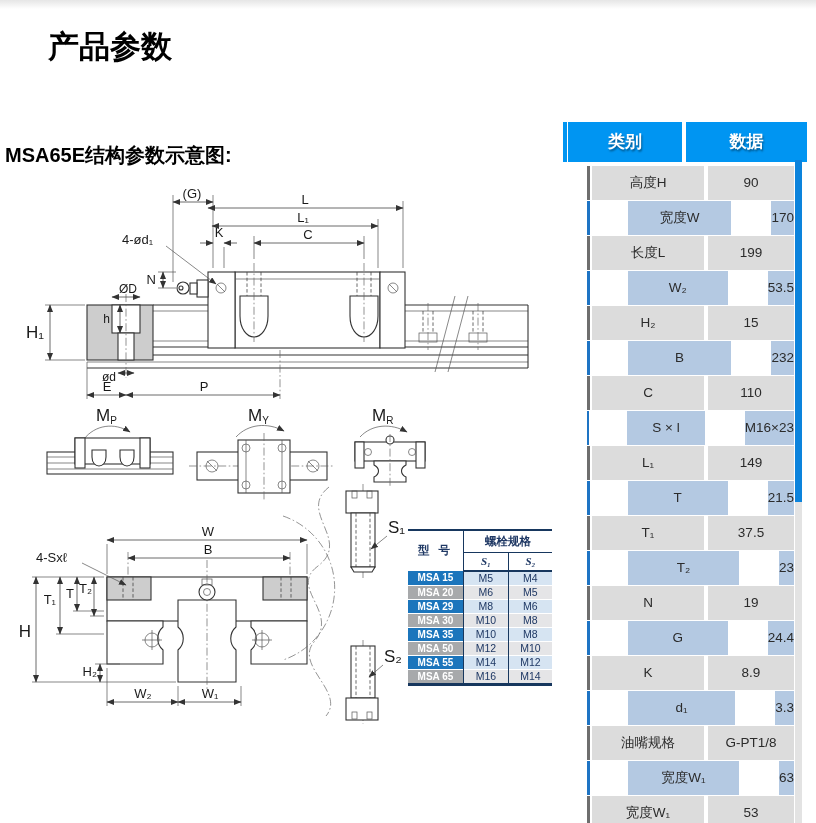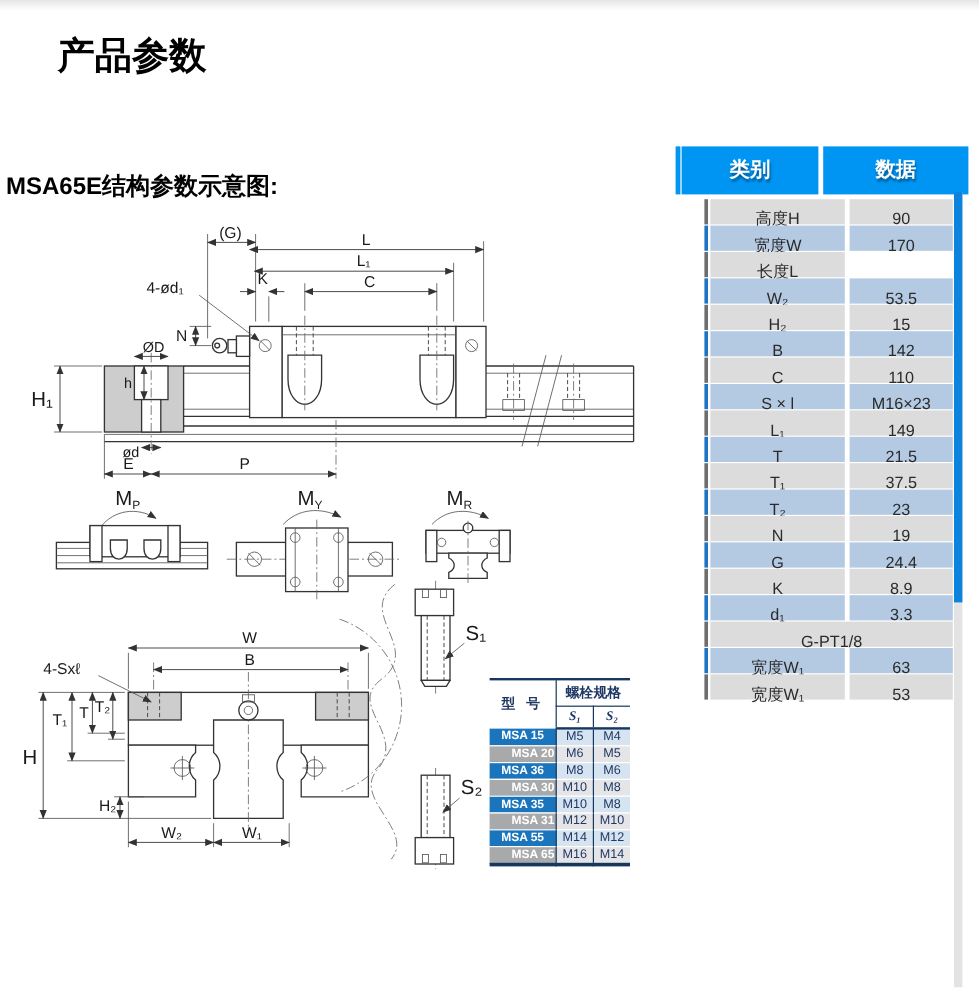--- a/index.html
+++ b/index.html
@@ -22,54 +22,54 @@
   .cdot{stroke:#666;stroke-width:.7;fill:none;stroke-dasharray:8 2.5 1.6 2.5;}
   .fillg{fill:#cdcdcd;stroke:#333;stroke-width:1.1;}
   .fillw{fill:#ffffff;stroke:#333;stroke-width:1.1;}
   .lbl{font-size:13px;fill:#1a1a1a;}
   .lbl-s{font-size:12px;fill:#1a1a1a;}
   .lbl-m{font-size:17px;fill:#1a1a1a;}
   .mid{text-anchor:middle;}
   .end{text-anchor:end;}
 
   
-  .bolt-table-wrap{position:absolute;left:408px;top:565px;width:117px;}
+  .bolt-table-wrap{position:absolute;left:408px;top:529px;width:144px;}
   table.bolt{border-collapse:collapse;width:100%;background:#fff;text-align:center;
     color:#1f3864;font-size:10.5px;
     border-top:2px solid #17375e;border-bottom:3px solid #17375e;}
   table.bolt th{font-weight:bold;padding:0;}
   .bt-model-h{width:55px;border-right:1.5px solid #17375e;font-size:11.5px;letter-spacing:3px;}
   .bt-spec-h{border-bottom:1px solid #17375e;font-size:11.5px;height:21px;}
   .bt-sub{height:18px;font-family:"Liberation Serif","DejaVu Serif",serif;font-style:italic;font-size:11px;}
   .bt-sub .s1h{border-right:1px solid #17375e;}
   table.bolt thead tr.hdr2 th{border-bottom:2px solid #17375e;}
   table.bolt td{height:13px;padding:0 1px;border-top:1px solid #fff;}
   td.bt-model{font-weight:bold;color:#fff;font-size:10px;}
   td.bt-val{border-left:1px solid #17375e;}
   tr.bt-blue td.bt-model{background:var(--model-blue);}
-  tr.bt-gray td.bt-model{background:var(--model-gray);text-align:right;}
+  tr.bt-gray td.bt-model{background:var(--model-gray);}
   tr.bt-blue td.bt-val{background:var(--val-blue);}
   tr.bt-gray td.bt-val{background:var(--val-gray);}
 
   
   .spec-table{position:absolute;left:563px;top:122px;width:244px;}
   .spec-header{display:flex;height:40px;margin-bottom:4px;}
   .spec-header .accent{width:4px;background:var(--header-blue);margin-right:1px;}
   .spec-header .hcell{background:var(--header-blue);color:#fff;font-size:17px;font-weight:bold;
     line-height:40px;text-align:center;text-shadow:1px 2px 2px rgba(0,0,0,.4);}
   .spec-header .h1{width:114px;margin-right:4px;}
   .spec-header .h2{flex:1;}
-  .spec-row{display:flex;height:21px;margin-bottom:1px;padding-right:13px;padding-left:24px;}
+  .spec-row{display:flex;height:34px;margin-bottom:1px;padding-right:13px;padding-left:24px;}
   .spec-row .accent{width:3px;margin-right:2px;}
   .spec-row .cell{line-height:33px;text-align:center;font-size:13.5px;color:#2b2b2b;}
   .spec-row .cell-label{width:112px;margin-right:4px;}
   .spec-row .cell-value{flex:1;}
   .spec-row.t-gray .cell{background:var(--row-gray);}
   .spec-row.t-gray .accent{background:#6e6e6e;}
-  .spec-row.t-blue .cell{background:var(--row-blue);}
+  .spec-row.t-blue .cell{background:var(--row-blue);margin-left:36px;}
   .spec-row.t-blue .accent{background:#1e74c4;}
 
   .scroll-track{position:absolute;left:795px;top:160px;width:7px;height:663px;background:#e3e3e3;}
   .scroll-thumb{position:absolute;left:0;top:0;width:7px;height:342px;background:var(--scroll-blue);}
 </style>
 </head>
 <body>
 
 <div class="top-fade"></div>
 <div class="page-title">产品参数</div>
@@ -322,39 +322,39 @@
     <td class="bt-val bt-s2">M4</td>
   </tr>
 
   <tr class="bt-gray">
     <td class="bt-model">MSA 20</td>
     <td class="bt-val bt-s1">M6</td>
     <td class="bt-val bt-s2">M5</td>
   </tr>
 
   <tr class="bt-blue">
-    <td class="bt-model">MSA 36</td>
+    <td class="bt-model">MSA 29</td>
     <td class="bt-val bt-s1">M8</td>
     <td class="bt-val bt-s2">M6</td>
   </tr>
 
   <tr class="bt-gray">
     <td class="bt-model">MSA 30</td>
     <td class="bt-val bt-s1">M10</td>
     <td class="bt-val bt-s2">M8</td>
   </tr>
 
   <tr class="bt-blue">
     <td class="bt-model">MSA 35</td>
     <td class="bt-val bt-s1">M10</td>
     <td class="bt-val bt-s2">M8</td>
   </tr>
 
   <tr class="bt-gray">
-    <td class="bt-model">MSA 31</td>
+    <td class="bt-model">MSA 50</td>
     <td class="bt-val bt-s1">M12</td>
     <td class="bt-val bt-s2">M10</td>
   </tr>
 
   <tr class="bt-blue">
     <td class="bt-model">MSA 55</td>
     <td class="bt-val bt-s1">M14</td>
     <td class="bt-val bt-s2">M12</td>
   </tr>
 
@@ -382,38 +382,39 @@
 
   <div class="spec-row t-blue">
     <div class="accent"></div>
     <div class="cell cell-label">宽度W</div>
     <div class="cell cell-value">170</div>
   </div>
 
   <div class="spec-row t-gray">
     <div class="accent"></div>
     <div class="cell cell-label">长度L</div>
+    <div class="cell cell-value">199</div>
   </div>
 
   <div class="spec-row t-blue">
     <div class="accent"></div>
     <div class="cell cell-label">W₂</div>
     <div class="cell cell-value">53.5</div>
   </div>
 
   <div class="spec-row t-gray">
     <div class="accent"></div>
     <div class="cell cell-label">H₂</div>
     <div class="cell cell-value">15</div>
   </div>
 
   <div class="spec-row t-blue">
     <div class="accent"></div>
     <div class="cell cell-label">B</div>
-    <div class="cell cell-value">142</div>
+    <div class="cell cell-value">232</div>
   </div>
 
   <div class="spec-row t-gray">
     <div class="accent"></div>
     <div class="cell cell-label">C</div>
     <div class="cell cell-value">110</div>
   </div>
 
   <div class="spec-row t-blue">
     <div class="accent"></div>
@@ -464,20 +465,21 @@
   </div>
 
   <div class="spec-row t-blue">
     <div class="accent"></div>
     <div class="cell cell-label">d₁</div>
     <div class="cell cell-value">3.3</div>
   </div>
 
   <div class="spec-row t-gray">
     <div class="accent"></div>
+    <div class="cell cell-label">油嘴规格</div>
     <div class="cell cell-value">G-PT1/8</div>
   </div>
 
   <div class="spec-row t-blue">
     <div class="accent"></div>
     <div class="cell cell-label">宽度W₁</div>
     <div class="cell cell-value">63</div>
   </div>
 
   <div class="spec-row t-gray">

